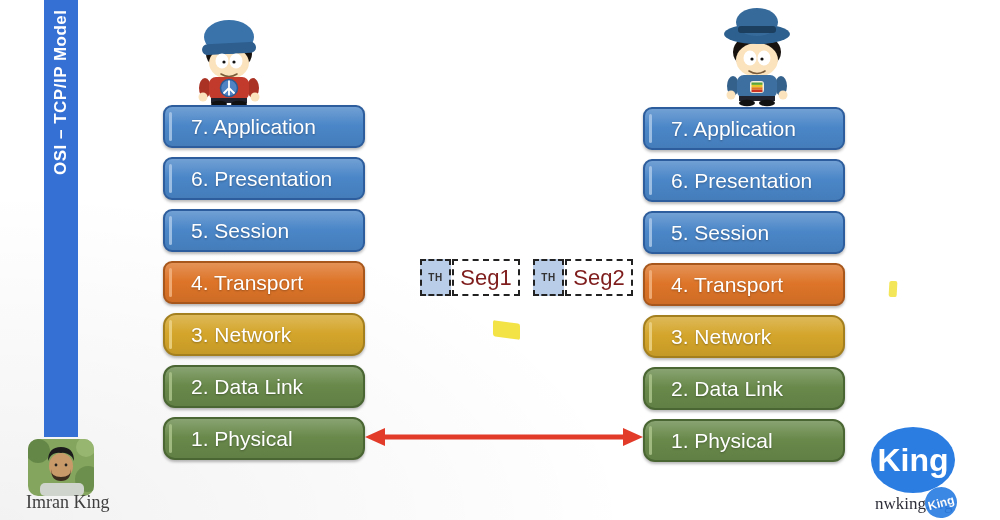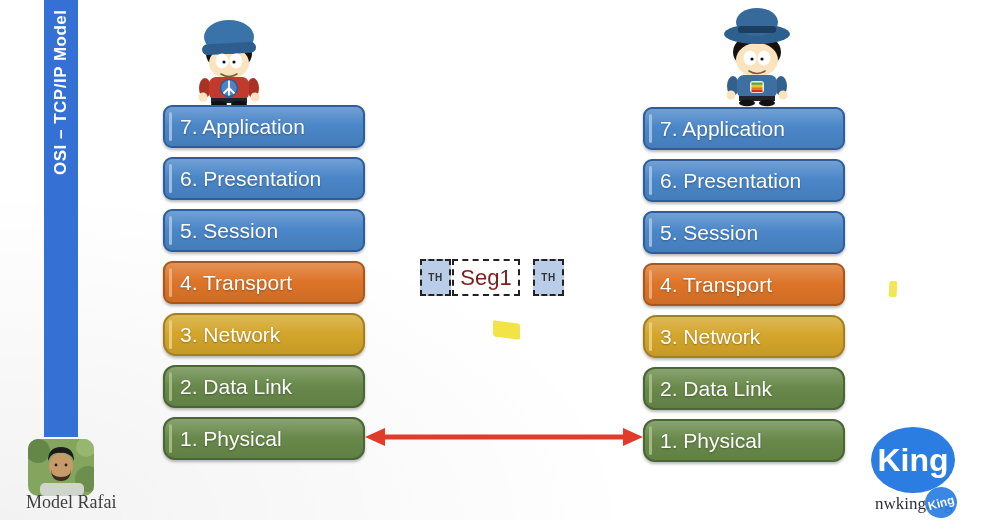--- a/index.html
+++ b/index.html
@@ -21,21 +21,21 @@
 
   
   .stack{position:absolute;width:202px;}
   .stack-left{left:163px;top:105px;}
   .stack-right{left:643px;top:107px;}
   .layer{
     position:relative;height:43px;margin-bottom:9px;border-radius:9px;
     border:2px solid #000;box-sizing:border-box;
     box-shadow:0 2px 3px rgba(0,0,0,.28);
     background-image:linear-gradient(180deg, rgba(255,255,255,.22), rgba(255,255,255,0) 48%, rgba(0,0,0,.07));
-    color:#fff;font-size:21px;line-height:39px;padding-left:15px;
+    color:#fff;font-size:21px;line-height:39px;padding-left:26px;
     text-shadow:0 1px 2px rgba(0,0,0,.3);
   }
   .layer::before{
     content:"";position:absolute;left:4px;top:5px;bottom:5px;width:3px;border-radius:2px;opacity:.85;
   }
   .c-blue  {background-color:var(--blue_base,#4a86c8);border-color:var(--blue_border,#2d5d9c);}
   .c-blue::before  {background:var(--blue_hl,#aac8e8);}
   .c-orange{background-color:var(--orange_base,#dd7428);border-color:var(--orange_border,#a8571c);}
   .c-orange::before{background:var(--orange_hl,#f2b380);}
   .c-gold  {background-color:var(--gold_base,#d4a52a);border-color:var(--gold_border,#a37f1e);border-radius:13px;}
@@ -168,20 +168,21 @@
     <div class="layer c-green">2. Data Link</div>
     <div class="layer c-green">1. Physical</div>
   </div>
 
   <div class="seg seg1">
     <div class="th">TH</div>
     <div class="segbox">Seg1</div>
   </div>
   <div class="seg seg2">
     <div class="th">TH</div>
+    <div class="segbox">Seg2</div>
   </div>
 
   <div class="yflag"></div>
   <div class="ytick"></div>
 
   <svg class="arrow" width="282" height="26" viewBox="0 0 282 26">
     <line x1="16" y1="13" x2="266" y2="13" stroke="#e23b2a" stroke-width="5"></line>
     <polygon points="2,13 22,4 22,22" fill="#e23b2a"></polygon>
     <polygon points="280,13 260,4 260,22" fill="#e23b2a"></polygon>
   </svg>
@@ -191,21 +192,21 @@
     <circle cx="10" cy="12" r="12" fill="#5d8042" opacity=".8"></circle>
     <circle cx="58" cy="8" r="10" fill="#9cbb74" opacity=".8"></circle>
     <circle cx="60" cy="40" r="13" fill="#5d8042" opacity=".6"></circle>
     <rect x="12" y="44" width="44" height="13" rx="5" fill="#cfd4cc"></rect>
     <ellipse cx="33" cy="27" rx="12" ry="13" fill="#c89a6a"></ellipse>
     <path d="M20 22 Q20 8 33 8 Q46 8 46 22 L44 18 Q38 13 33 14 Q26 13 22 18 Z" fill="#1b1b1b"></path>
     <path d="M23 30 Q23 42 33 42 Q43 42 43 30 Q43 38 33 38 Q23 38 23 30 Z" fill="#3c2c1e"></path>
     <circle cx="28" cy="26" r="1.4" fill="#222"></circle>
     <circle cx="38" cy="26" r="1.4" fill="#222"></circle>
   </svg>
-  <div class="pname">Model Rafai</div>
+  <div class="pname">Imran King</div>
 
   <div class="site">nwking.org</div>
   <div class="king-big">
     <span>King</span>
   </div>
   <div class="king-small">
     <span>King</span>
   </div>
 
 </div>

